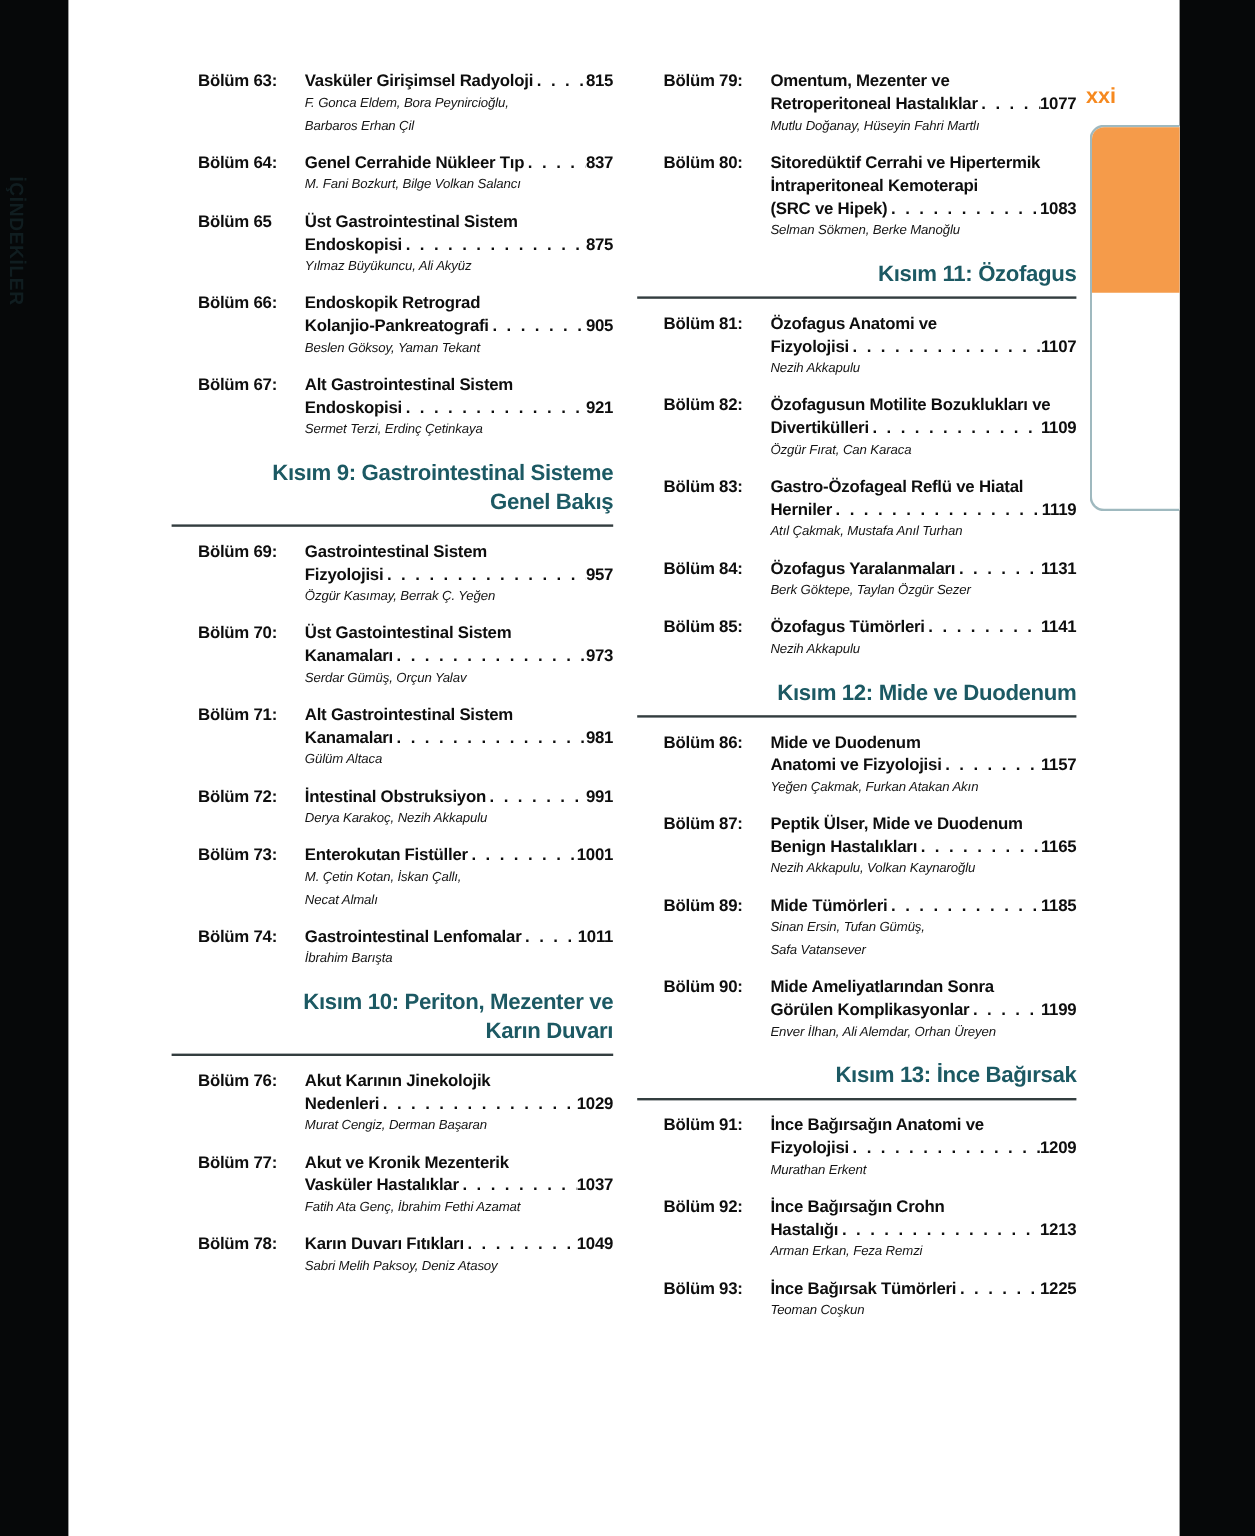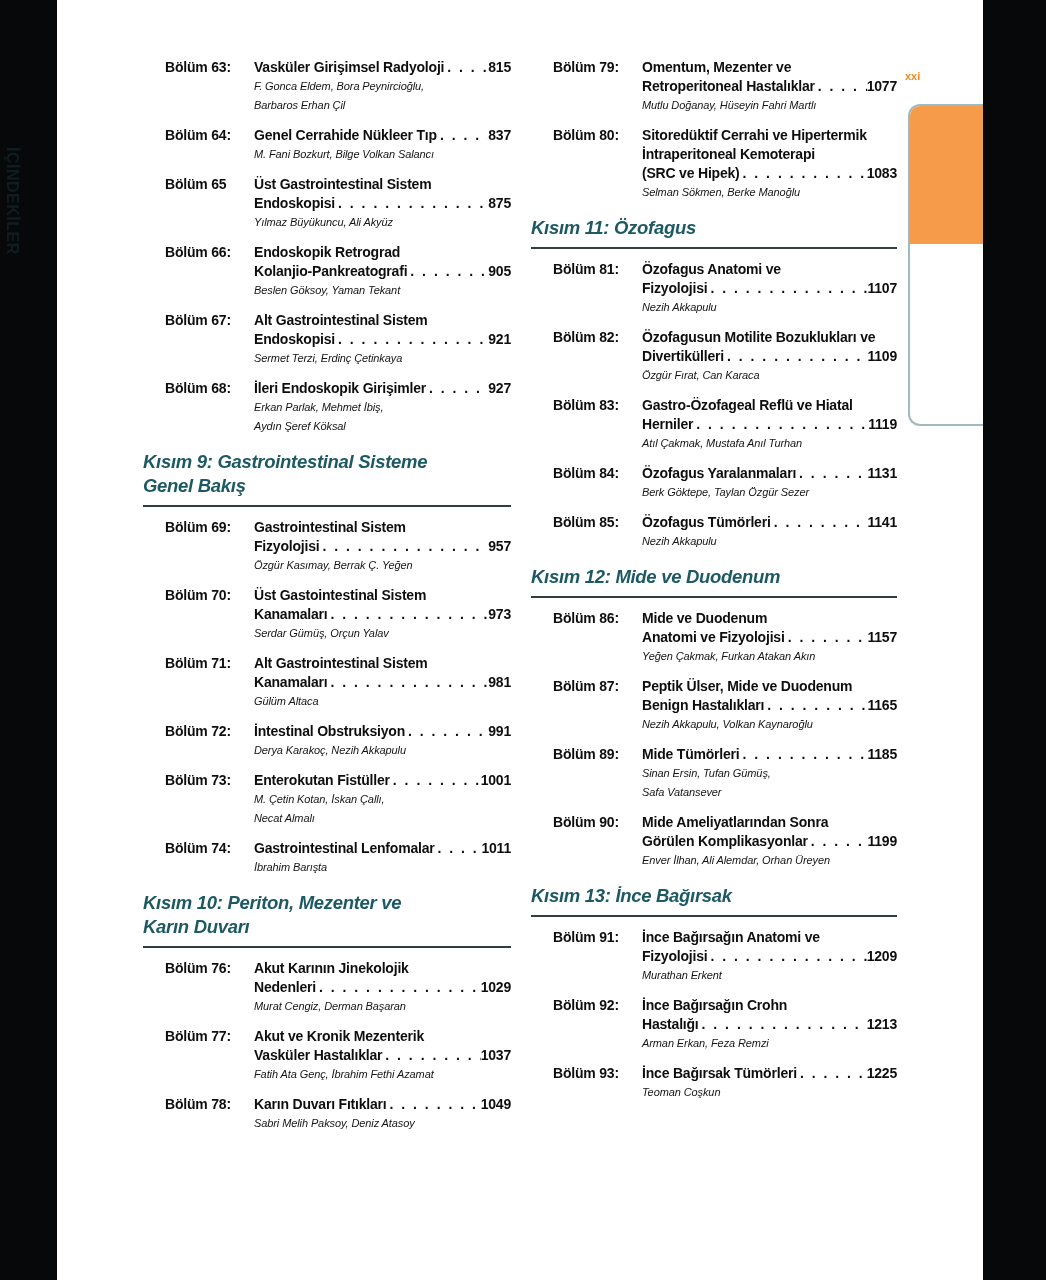--- a/index.html
+++ b/index.html
@@ -18,25 +18,25 @@
   .chapter{display:flex;margin-bottom:11px;margin-left:22px;}
   .lbl{flex:0 0 89px;font-weight:bold;font-size:14px;line-height:19px;letter-spacing:-0.2px;white-space:nowrap;}
   .body{flex:1;min-width:0;}
   .tline,.t{font-weight:bold;font-size:14px;line-height:19px;letter-spacing:-0.2px;white-space:nowrap;}
   .leader{display:flex;align-items:center;}
   .dots{flex:1;overflow:hidden;white-space:nowrap;font-weight:bold;font-size:14px;line-height:19px;min-width:8px;}
   .dots::after{content:". . . . . . . . . . . . . . . . . . . . . . . . . . . . . . . . . . . . . . . . . . . . .";letter-spacing:2px;margin-left:3px;}
   .pg{font-weight:bold;font-size:14px;line-height:19px;letter-spacing:-0.2px;}
   .auth{font-style:italic;font-size:11px;line-height:19px;color:#141414;letter-spacing:-0.1px;white-space:nowrap;}
 
-  .section{margin:14px 0 11px;text-align:left;font-style:italic;}
+  .section{margin:14px 0 11px;text-align:right;}
   .sline{color:#1C5963;font-weight:bold;font-size:18.5px;line-height:24px;letter-spacing:-0.3px;}
   .rule{height:2px;background:#333d3f;margin-top:7px;}
 
-  .page-num{position:absolute;left:905px;top:70px;color:#F6891F;font-weight:bold;font-size:11px;}
+  .page-num{position:absolute;left:905px;top:70px;color:#F6891F;font-weight:bold;font-size:18px;}
   .thumb-tab{
     position:absolute;left:908px;top:104px;width:75px;height:322px;background:#ffffff;
     border:2px solid #9FB9BF;border-right:none;border-radius:12px 0 0 12px;box-sizing:border-box;
   }
   .thumb-tab .orange{height:138px;background:#F59B4A;border-radius:10px 0 0 0;}
   .tab-label{
     position:absolute;left:3px;top:147px;writing-mode:vertical-rl;text-orientation:mixed;
     font-weight:bold;font-size:16px;letter-spacing:0.5px;color:#101d20;white-space:nowrap;
   }
 </style>
@@ -99,32 +99,20 @@
       <div class="body">
         <div class="tline">Alt Gastrointestinal Sistem</div>
         <div class="leader">
           <span class="t">Endoskopisi</span>
           <span class="dots"></span>
           <span class="pg">921</span>
         </div>
         <div class="auth">Sermet Terzi, Erdinç Çetinkaya</div>
       </div>
     </div>
-    <div class="chapter">
-      <span class="lbl">Bölüm 68:</span>
-      <div class="body">
-        <div class="leader">
-          <span class="t">İleri Endoskopik Girişimler</span>
-          <span class="dots"></span>
-          <span class="pg">927</span>
-        </div>
-        <div class="auth">Erkan Parlak, Mehmet İbiş,</div>
-        <div class="auth">Aydın Şeref Köksal</div>
-      </div>
-    </div>
     <div class="section">
       <div class="sline">Kısım 9: Gastrointestinal Sisteme</div>
       <div class="sline">Genel Bakış</div>
       <div class="rule"></div>
     </div>
     <div class="chapter">
       <span class="lbl">Bölüm 69:</span>
       <div class="body">
         <div class="tline">Gastrointestinal Sistem</div>
         <div class="leader">

